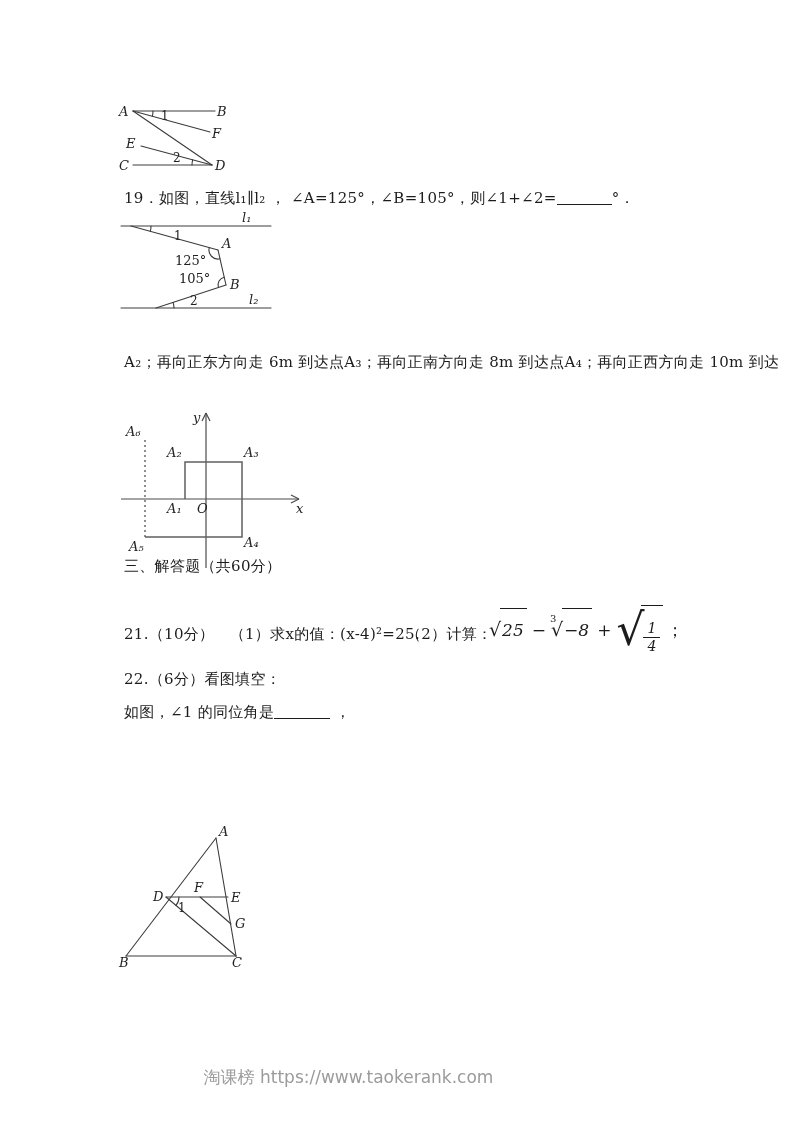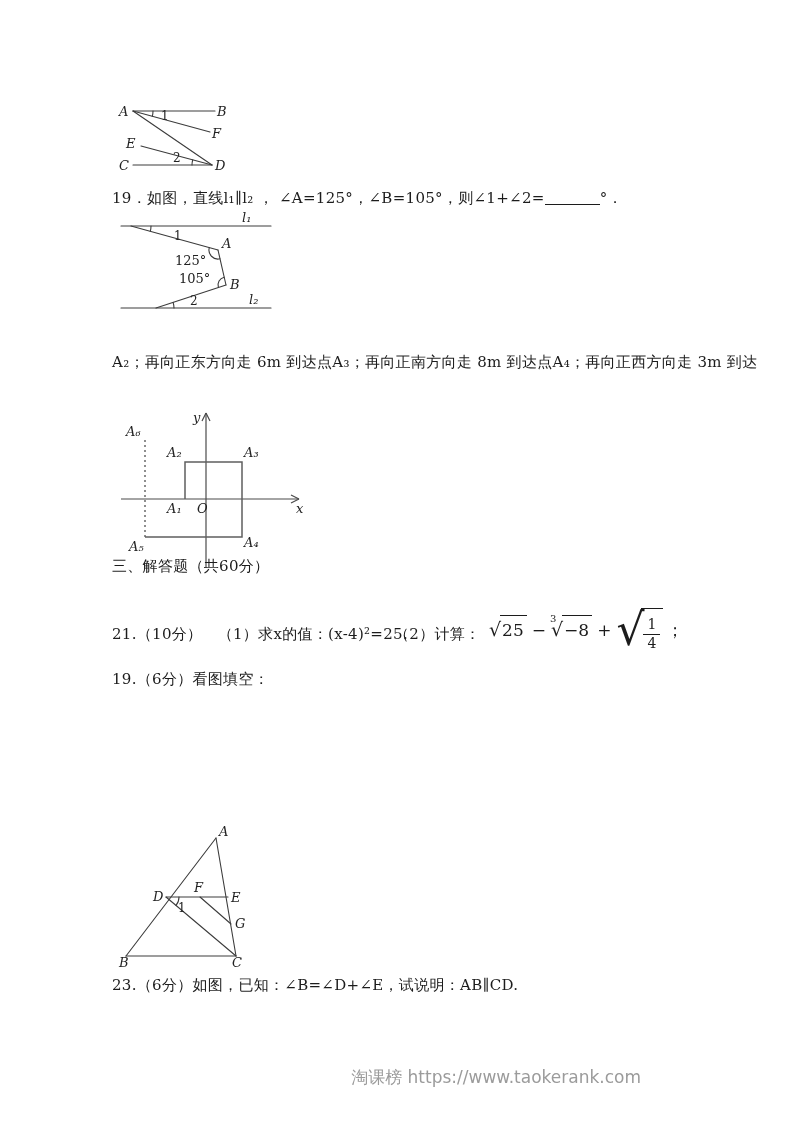--- a/index.html
+++ b/index.html
@@ -1,40 +1,40 @@
 <!DOCTYPE html>
 <html><head>
 <meta charset="utf-8">
 <style>
   html,body{margin:0;padding:0;background:#ffffff;}
   #page{position:relative;width:793px;height:1122px;background:#ffffff;overflow:hidden;
         font-family:"DejaVu Serif","DejaVu Sans",serif;color:#1c1c1c;}
-  .tline{position:absolute;font-size:15px;line-height:20px;white-space:nowrap;letter-spacing:0.3px;}
+  .tline{position:absolute;font-size:15px;line-height:20px;white-space:nowrap;letter-spacing:0.3px;margin-left:12px;}
   .blank{display:inline-block;border-bottom:1px solid #1c1c1c;height:14px;vertical-align:-2px;}
   
   svg{position:absolute;overflow:visible;}
   svg text{font-family:"DejaVu Serif",serif;font-style:italic;font-size:13px;fill:#222;}
   svg text.num{font-style:normal;font-size:12px;}
   svg text.deg{font-style:normal;font-size:13px;}
   .stroke{stroke:#3c3c3c;stroke-width:1.1;fill:none;stroke-linecap:round;}
   .axis{stroke:#4a4a4a;stroke-width:1.2;fill:none;}
   .sq{stroke:#5f5f5f;stroke-width:1.5;fill:none;}
   .dot{stroke:#5f5f5f;stroke-width:1.4;fill:none;stroke-dasharray:2 3;}
   
   .math{position:absolute;display:flex;align-items:center;font-size:17px;gap:3px;}
   .rsign{font-size:19px;line-height:1;margin-right:-1px;}
-  .radicand{border-top:1.2px solid #1c1c1c;padding:4px 3px 0 2px;}
+  .radicand{border-top:1.2px solid #1c1c1c;padding:11px 3px 0 2px;font-style:italic;}
   .cbrt{position:relative;}
   .cbrt .idx{position:absolute;left:-1px;top:-7px;font-size:10px;}
   .bigsign{font-size:44px;line-height:0.85;margin-right:-3px;font-weight:normal;}
   .frac{display:inline-flex;flex-direction:column;align-items:center;font-size:14px;line-height:1.25;}
   .frac .num{border-bottom:1px solid #1c1c1c;padding:0 4px;}
   .op{margin:0 2px;}
-  #footer{position:absolute;left:0;top:1066px;width:641px;text-align:right;
-          font-family:"DejaVu Sans",sans-serif;font-size:17px;color:#9b9b9b;}
+  #footer{position:absolute;left:0;top:1066px;width:641px;text-align:center;
+          font-family:"DejaVu Sans",sans-serif;font-size:17px;color:#9b9b9b;padding-left:28px;}
 </style>
 </head>
 <body>
 
 <div id="page">
 
   <svg style="left:113px;top:88px" width="145" height="88" viewBox="0 0 145 88">
     <path class="stroke" d="M20,23 H102"></path>
     <path class="stroke" d="M20,23 L97,44"></path>
     <path class="stroke" d="M20,23 L99,77"></path>
@@ -69,21 +69,21 @@
     <text x="124" y="11">l₁</text>
     <text x="131" y="93">l₂</text>
     <text class="num" x="56" y="29">1</text>
     <text class="num" x="72" y="94">2</text>
     <text class="deg" x="57" y="54">125°</text>
     <text class="deg" x="61" y="72">105°</text>
     <text x="104" y="37">A</text>
     <text x="112" y="78">B</text>
   </svg>
 
-  <div class="tline" style="left:112px;top:352px">A₂；再向正东方向走 6m 到达点A₃；再向正南方向走 8m 到达点A₄；再向正西方向走 3m 到达</div>
+  <div class="tline" style="left:112px;top:352px">A₂；再向正东方向走 6m 到达点A₃；再向正南方向走 8m 到达点A₄；再向正西方向走 10m 到达</div>
 
   <svg style="left:113px;top:410px" width="200" height="162" viewBox="0 0 200 162">
     <path class="axis" d="M93,3 V158"></path>
     <path class="axis" d="M93,3 L89,11 M93,3 L97,11"></path>
     <path class="axis" d="M8,89 H186"></path>
     <path class="axis" d="M186,89 L178,85 M186,89 L178,93"></path>
     <path class="sq" d="M72,89 L72,52 H129 V127 H32"></path>
     <path class="dot" d="M32,127 V28"></path>
     <text x="80" y="12">y</text>
     <text x="183" y="103">x</text>
@@ -108,37 +108,39 @@
     <span style="display:inline-flex;align-items:center;">
         <span class="bigsign">√</span>
         <span class="radicand"><span class="frac">
             <span class="num">1</span>
             <span class="den">4</span>
           </span></span>
       </span>
     <span>；</span>
   </div>
 
-  <div class="tline" style="left:112px;top:669px">19.（6分）看图填空：</div>
+  <div class="tline" style="left:112px;top:669px">22.（6分）看图填空：</div>
+  <div class="tline" style="left:112px;top:702px">
+    <span>如图，∠1 的同位角是</span><span class="blank" style="width:56px"></span> <span>，</span>
+  </div>
 
   <svg style="left:112px;top:826px" width="155" height="142" viewBox="0 0 155 142">
     <path class="stroke" d="M104,12 L14,130"></path>
     <path class="stroke" d="M104,12 L124,130"></path>
     <path class="stroke" d="M14,130 H124"></path>
     <path class="stroke" d="M54,71 H116"></path>
     <path class="stroke" d="M54,71 L124,130"></path>
     <path class="stroke" d="M88,71 L119,98"></path>
     <path class="stroke" d="M67,71 A13,13 0 0 1 64,79.4"></path>
     <text x="107" y="10">A</text>
     <text x="7" y="141">B</text>
     <text x="120" y="141">C</text>
     <text x="41" y="75">D</text>
     <text x="119" y="76">E</text>
     <text x="82" y="66">F</text>
     <text x="123" y="102">G</text>
     <text class="num" x="66" y="86">1</text>
   </svg>
 
-  <div class="tline" style="left:112px;top:975px">23.（6分）如图，已知：∠B=∠D+∠E，试说明：AB∥CD.</div>
 
   <div id="footer">淘课榜 https://www.taokerank.com</div>
 
 </div>
 
 </body></html>

